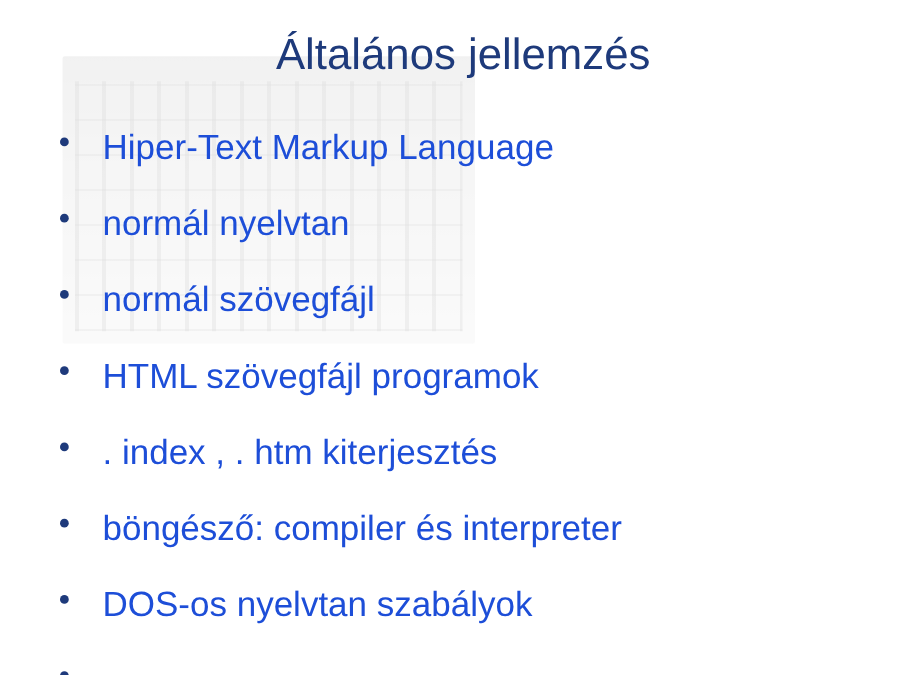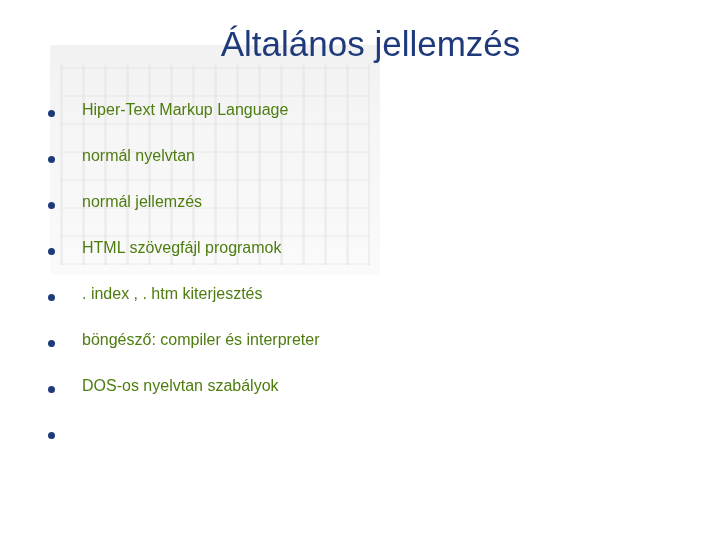--- a/index.html
+++ b/index.html
@@ -53,22 +53,22 @@
       text-align: center;
       font-weight: normal;
       margin-bottom: 36px;
       margin-left: 21px;
     }
     .bullet-list {
       list-style: none;
       padding-left: 48px;
     }
     .bullet-item {
-      font-size: 16px;
-      color: #4d7c0f;
+      font-size: 28px;
+      color: #1d4ed8;
       margin-bottom: 26px;
       position: relative;
       padding-left: 34px;
       line-height: 1.25;
     }
     .bullet-dot {
       position: absolute;
       left: 0;
       top: 10px;
       width: 7px;
@@ -90,21 +90,21 @@
     <li class="bullet-item">
       <span class="bullet-dot"></span>
       <span>Hiper-Text Markup Language</span>
     </li>
     <li class="bullet-item">
       <span class="bullet-dot"></span>
       <span>normál nyelvtan</span>
     </li>
     <li class="bullet-item">
       <span class="bullet-dot"></span>
-      <span>normál jellemzés</span>
+      <span>normál szövegfájl</span>
     </li>
     <li class="bullet-item">
       <span class="bullet-dot"></span>
       <span>HTML szövegfájl programok</span>
     </li>
     <li class="bullet-item">
       <span class="bullet-dot"></span>
       <span>. index , . htm kiterjesztés</span>
     </li>
     <li class="bullet-item">

